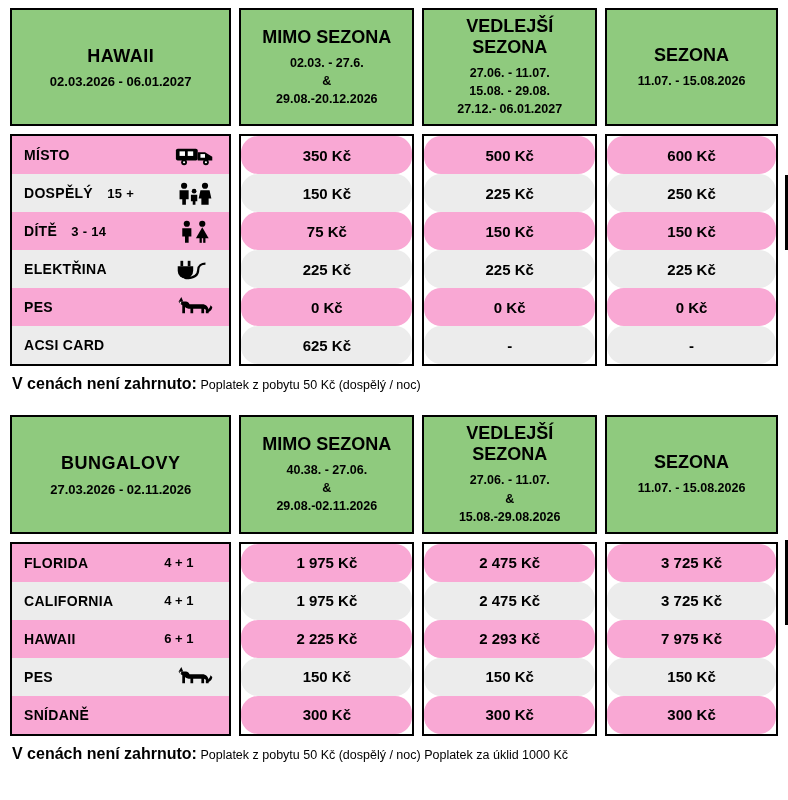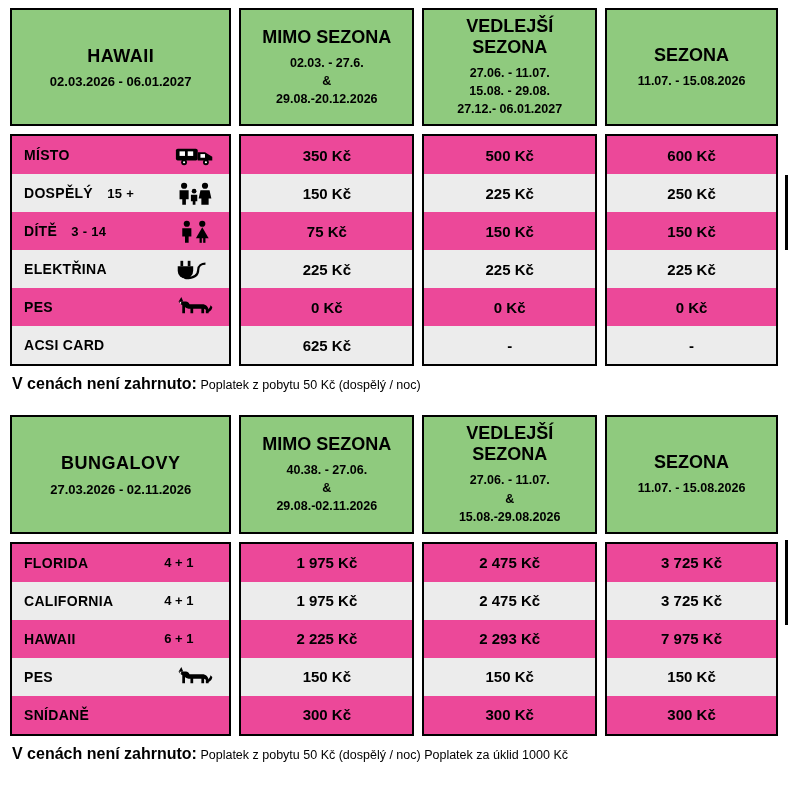--- a/index.html
+++ b/index.html
@@ -102,40 +102,41 @@
   .price-col.w2 { width: 180px; }
   .price-col.w3 { width: 178px; }
 
   .cell {
     height: 38px;
     display: flex;
     align-items: center;
     box-sizing: border-box;
   }
   .cell.alt { background: #ececec; }
-  .cell.plain { background: #ec4899; text-align: center; }
+  .cell.plain { background: #f9a8d4; text-align: center; }
 
   .item-cell {
     justify-content: space-between;
     padding: 0 14px 0 12px;
   }
   .item-label {
     font-size: 14px;
     font-weight: bold;
     letter-spacing: 0.3px;
   }
   .item-qty {
     font-size: 13px;
     font-weight: bold;
     margin-right: 22px;
   }
   .price-cell {
     justify-content: center;
     font-size: 15px;
     font-weight: bold;
+    border-radius: 17px;
   }
 
   .icon {
     display: inline-flex;
     align-items: center;
     justify-content: center;
     width: 40px;
     height: 28px;
   }
   .icon svg { display: block; }

